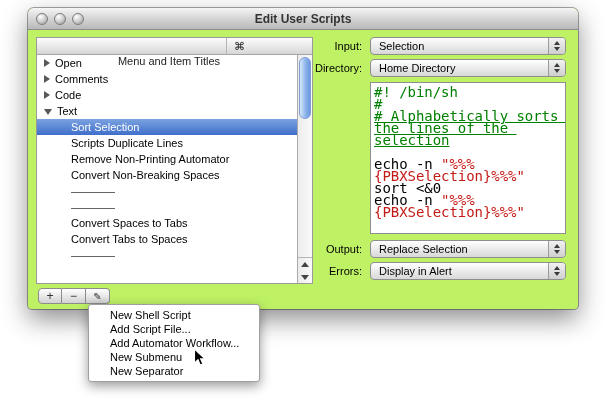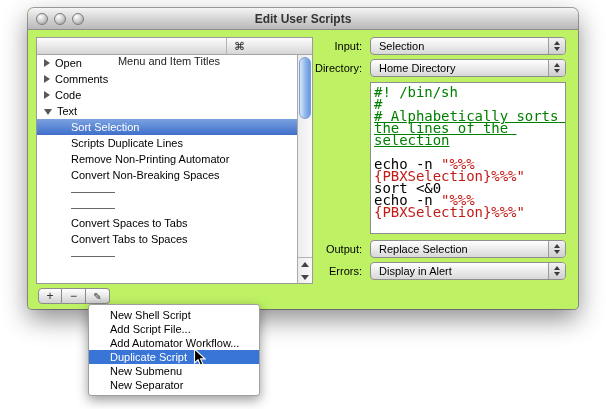--- a/index.html
+++ b/index.html
@@ -255,20 +255,19 @@
     </div>
 
   </div>
 </div>
 
 <div class="menu">
   <div>
       <div class="menu-item">New Shell Script</div>
       <div class="menu-item">Add Script File...</div>
       <div class="menu-item">Add Automator Workflow...</div>
-      <div class="menu-item hl">Duplicate Script</div>
       <div class="menu-item">New Submenu</div>
       <div class="menu-item">New Separator</div>
     </div>
   <svg class="cursor" width="13" height="20" viewBox="0 0 13 20">
     <path d="M1.5 1 L1.5 15 L5 11.8 L7.2 17 L9.8 15.9 L7.6 10.9 L12 10.9 Z" fill="#000" stroke="#fff" stroke-width="1.1"></path>
   </svg>
 </div>
 
 </body></html>

